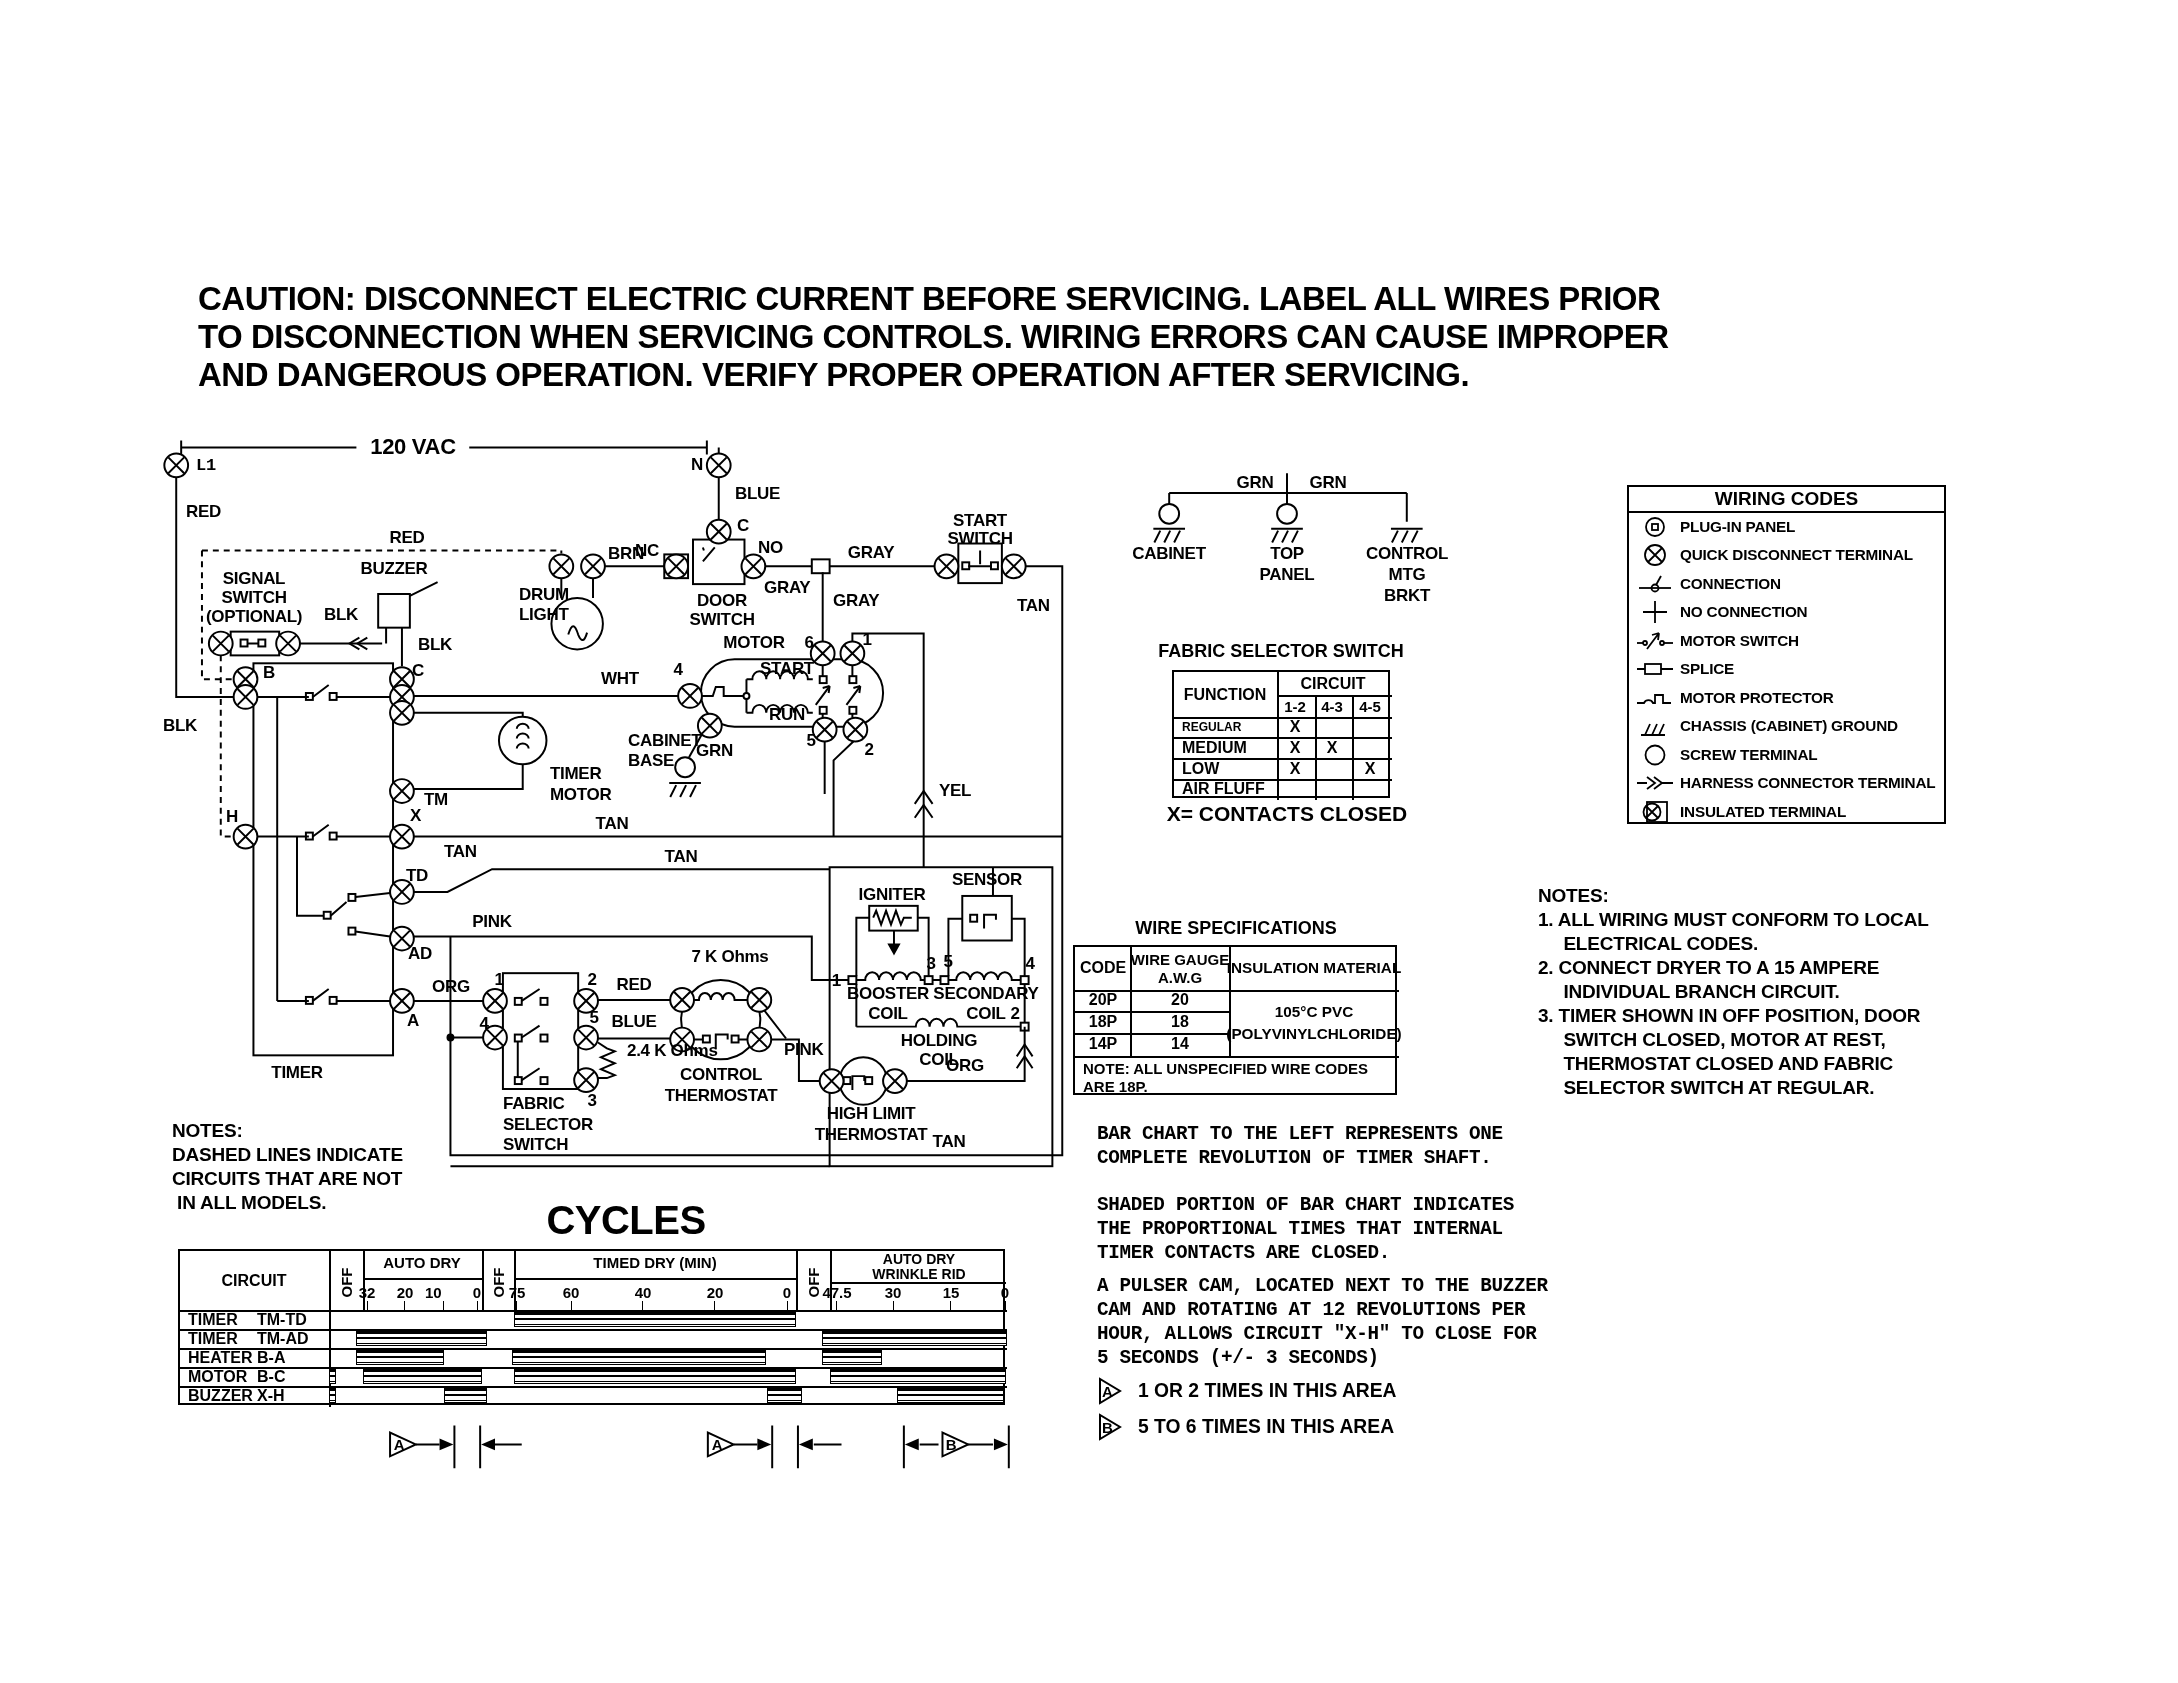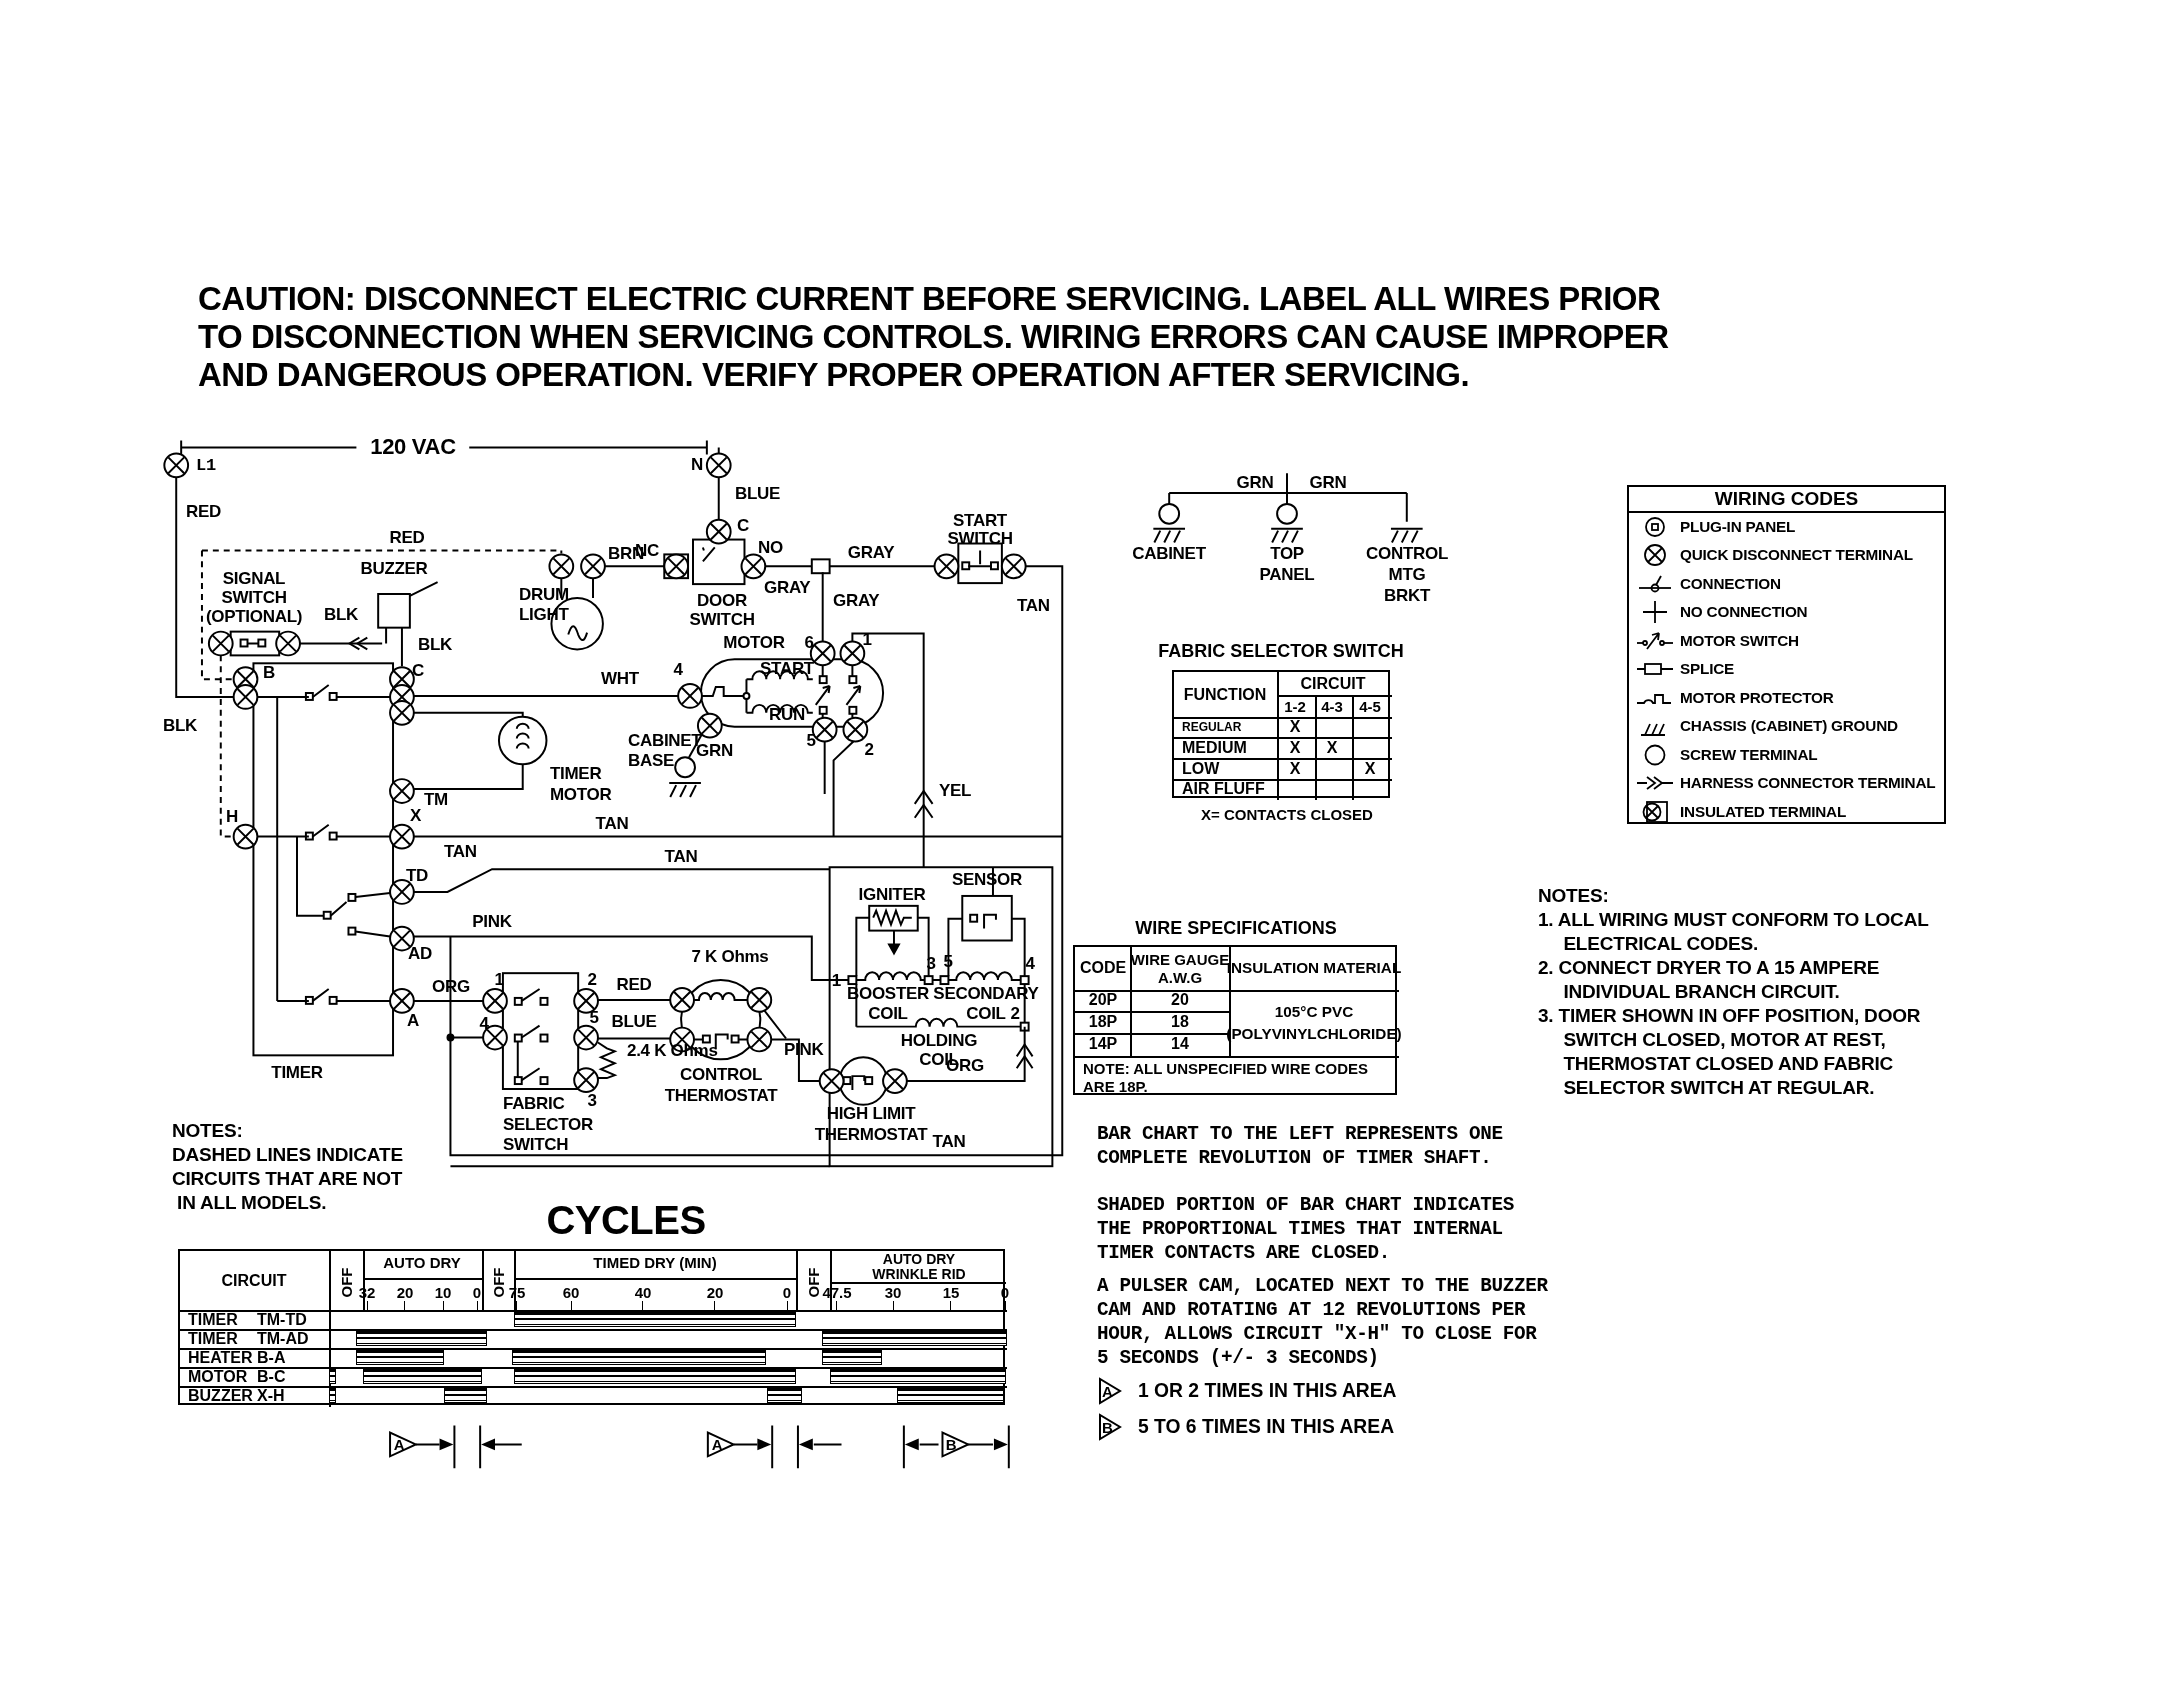--- a/index.html
+++ b/index.html
@@ -517,21 +517,21 @@
       <div class="tl" style="position: absolute; box-sizing: border-box; left: 8px; top: 55px; font-size: 12px; font-weight: bold;">REGULAR</div>
       <div class="tcell" style="position: absolute; box-sizing: border-box; left: 121px; top: 55px; font-size: 16px;">X</div>
       <div class="tl" style="position: absolute; box-sizing: border-box; left: 8px; top: 76px; font-size: 16px; font-weight: bold;">MEDIUM</div>
       <div class="tcell" style="position: absolute; box-sizing: border-box; left: 121px; top: 76px; font-size: 16px;">X</div>
       <div class="tcell" style="position: absolute; box-sizing: border-box; left: 158px; top: 76px; font-size: 16px;">X</div>
       <div class="tl" style="position: absolute; box-sizing: border-box; left: 8px; top: 97px; font-size: 16px; font-weight: bold;">LOW</div>
       <div class="tcell" style="position: absolute; box-sizing: border-box; left: 121px; top: 97px; font-size: 16px;">X</div>
       <div class="tcell" style="position: absolute; box-sizing: border-box; left: 196px; top: 97px; font-size: 16px;">X</div>
       <div class="tl" style="position: absolute; box-sizing: border-box; left: 8px; top: 117px; font-size: 16px; font-weight: bold;">AIR FLUFF</div>
     </div>
-<div class="tcell" style="left:1287px;top:814px;font-size:15px;">X= CONTACTS CLOSED</div>
+<div class="tcell" style="left:1287px;top:814px;font-size:21px;">X= CONTACTS CLOSED</div>
 
 <div class="tcell" style="left:1236px;top:928px;font-size:18px;">WIRE SPECIFICATIONS</div>
 <div class="boxed" id="specs-table" style="left:1073px;top:945px;width:324px;height:150px;">
       <div style="position: absolute; box-sizing: border-box; left: 55px; top: 0px; width: 0px; height: 109px; border-left: 2px solid rgb(0, 0, 0);"></div>
       <div style="position: absolute; box-sizing: border-box; left: 154px; top: 0px; width: 0px; height: 109px; border-left: 2px solid rgb(0, 0, 0);"></div>
       <div style="position: absolute; box-sizing: border-box; left: 0px; top: 43px; width: 324px; height: 0px; border-top: 2px solid rgb(0, 0, 0);"></div>
       <div style="position: absolute; box-sizing: border-box; left: 0px; top: 64px; width: 154px; height: 0px; border-top: 2px solid rgb(0, 0, 0);"></div>
       <div style="position: absolute; box-sizing: border-box; left: 0px; top: 86px; width: 154px; height: 0px; border-top: 2px solid rgb(0, 0, 0);"></div>
       <div style="position: absolute; box-sizing: border-box; left: 0px; top: 109px; width: 324px; height: 0px; border-top: 2px solid rgb(0, 0, 0);"></div>
       <div class="tcell" style="position: absolute; box-sizing: border-box; left: 28px; top: 21px; font-size: 16px;">CODE</div>
@@ -562,21 +562,21 @@
       <div style="position: absolute; box-sizing: border-box; left: 298px; top: 23px; width: 40px; text-align: center; font-weight: bold; font-size: 15px; transform: rotate(-90deg);">OFF</div>
       <div style="position: absolute; box-sizing: border-box; left: 616px; top: 0px; width: 0px; height: 59px; border-left: 2px solid rgb(0, 0, 0);"></div>
       <div style="position: absolute; box-sizing: border-box; left: 650px; top: 0px; width: 0px; height: 59px; border-left: 2px solid rgb(0, 0, 0);"></div>
       <div style="position: absolute; box-sizing: border-box; left: 613px; top: 23px; width: 40px; text-align: center; font-weight: bold; font-size: 15px; transform: rotate(-90deg);">OFF</div>
       <div class="tcell" style="position: absolute; box-sizing: border-box; left: 242px; top: 11px; font-size: 15px;">AUTO DRY</div>
       <div style="position: absolute; box-sizing: border-box; left: 183px; top: 27px; width: 119px; height: 0px; border-top: 2px solid rgb(0, 0, 0);"></div>
       <div style="position: absolute; box-sizing: border-box; left: 169px; top: 33px; width: 36px; text-align: center; font-weight: bold; font-size: 15px;">32</div>
       <div style="position: absolute; box-sizing: border-box; left: 187px; top: 50px; width: 0px; height: 10px; border-left: 1.6px solid rgb(0, 0, 0);"></div>
       <div style="position: absolute; box-sizing: border-box; left: 207px; top: 33px; width: 36px; text-align: center; font-weight: bold; font-size: 15px;">20</div>
       <div style="position: absolute; box-sizing: border-box; left: 224px; top: 50px; width: 0px; height: 10px; border-left: 1.6px solid rgb(0, 0, 0);"></div>
-      <div style="position: absolute; box-sizing: border-box; left: 245px; top: 33px; width: 36px; text-align: center; font-weight: bold; font-size: 15px;">10</div>
+      <div style="position: absolute; box-sizing: border-box; left: 245px; top: 33px; width: 36px; text-align: left; font-weight: bold; font-size: 15px;">10</div>
       <div style="position: absolute; box-sizing: border-box; left: 263px; top: 50px; width: 0px; height: 10px; border-left: 1.6px solid rgb(0, 0, 0);"></div>
       <div style="position: absolute; box-sizing: border-box; left: 279px; top: 33px; width: 36px; text-align: center; font-weight: bold; font-size: 15px;">0</div>
       <div style="position: absolute; box-sizing: border-box; left: 297px; top: 50px; width: 0px; height: 10px; border-left: 1.6px solid rgb(0, 0, 0);"></div>
       <div class="tcell" style="position: absolute; box-sizing: border-box; left: 475px; top: 11px; font-size: 15px;">TIMED DRY (MIN)</div>
       <div style="position: absolute; box-sizing: border-box; left: 334px; top: 27px; width: 282px; height: 0px; border-top: 2px solid rgb(0, 0, 0);"></div>
       <div style="position: absolute; box-sizing: border-box; left: 319px; top: 33px; width: 36px; text-align: center; font-weight: bold; font-size: 15px;">75</div>
       <div style="position: absolute; box-sizing: border-box; left: 336px; top: 50px; width: 0px; height: 10px; border-left: 1.6px solid rgb(0, 0, 0);"></div>
       <div style="position: absolute; box-sizing: border-box; left: 373px; top: 33px; width: 36px; text-align: center; font-weight: bold; font-size: 15px;">60</div>
       <div style="position: absolute; box-sizing: border-box; left: 391px; top: 50px; width: 0px; height: 10px; border-left: 1.6px solid rgb(0, 0, 0);"></div>
       <div style="position: absolute; box-sizing: border-box; left: 445px; top: 33px; width: 36px; text-align: center; font-weight: bold; font-size: 15px;">40</div>

